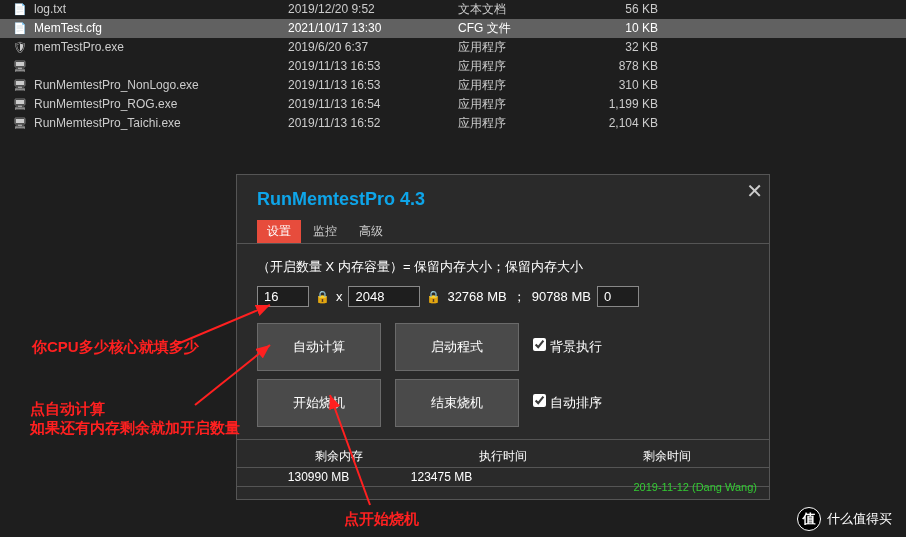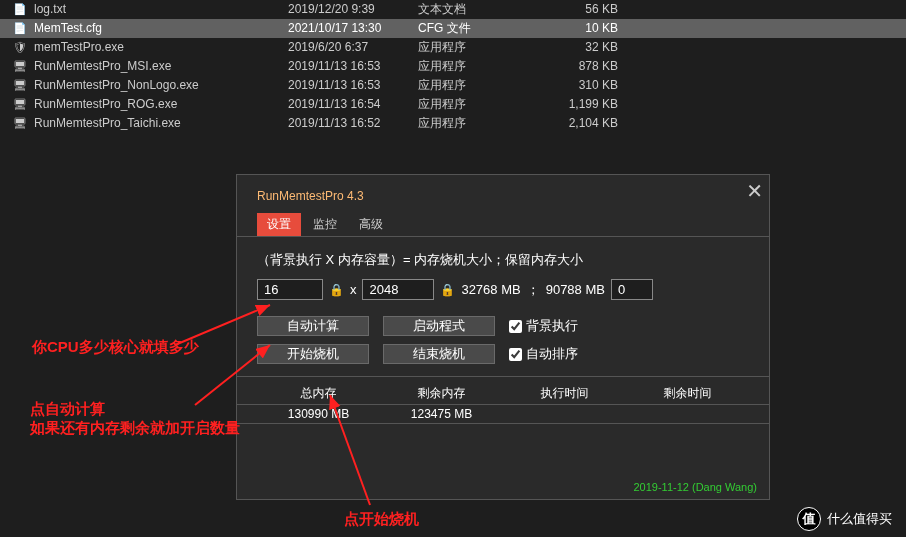--- a/index.html
+++ b/index.html
@@ -3,38 +3,38 @@
 <meta charset="utf-8">
 <style>
 * { margin: 0; padding: 0; box-sizing: border-box; font-family: "Microsoft YaHei", sans-serif; }
 body { background: #1e1e1e; width: 906px; height: 537px; overflow: hidden; position: relative; color: #ccc; font-size: 12px; }
 .file-list { width: 100%; }
 .file-row { display: flex; height: 19px; line-height: 19px; padding-left: 12px; }
 .file-row.selected { background: #616161; color: #fff; }
 .file-icon { width: 16px; height: 16px; margin-right: 6px; display: inline-flex; align-items: center; justify-content: center; font-size: 11px; }
 .col-name { width: 276px; display: flex; align-items: center; }
 .col-date { width: 130px; }
-.col-type { width: 120px; }
+.col-type { width: 120px; margin-left: 40px; }
 .col-size { width: 80px; text-align: right; }
 .dialog { position: absolute; left: 236px; top: 174px; width: 534px; height: 326px; background: #2a2a2a; border: 1px solid #555; }
 .dialog-close { position: absolute; right: 6px; top: 4px; font-size: 20px; color: #ccc; cursor: pointer; }
-.dialog-title { color: #fdba74; font-size: 12px; font-weight: normal; padding: 14px 20px 10px; }
+.dialog-title { color: #0ea5e9; font-size: 18px; font-weight: bold; padding: 14px 20px 10px; }
 .tabs { display: flex; gap: 2px; padding-left: 20px; border-bottom: 1px solid #555; }
 .tab { padding: 3px 10px; font-size: 12px; color: #ccc; cursor: pointer; }
 .tab.active { background: #e74c3c; color: #fff; }
 .formula { color: #fff; padding: 14px 20px 10px; font-size: 13px; }
 .input-row { display: flex; align-items: center; padding: 0 20px 12px; color: #fff; gap: 6px; font-size: 13px; }
 .input-box { background: #1e1e1e; border: 1px solid #888; color: #fff; padding: 2px 6px; font-size: 13px; }
-.num1 { width: 66px; }
+.num1 { width: 52px; }
 .num2 { width: 72px; }
 .num3 { width: 42px; }
 .lock { color: #ccc; font-size: 12px; }
 .btn-row { display: flex; align-items: center; padding: 4px 20px; gap: 14px; }
-.btn { background: #4a4a4a; border: 1px solid #6a6a6a; color: #fff; padding: 0 0; width: 112px; text-align: center; font-size: 13px; cursor: pointer; }
-.chk { display: flex; align-items: center; gap: 4px; color: #fff; font-size: 13px; }
+.btn { background: #4a4a4a; border: 1px solid #6a6a6a; color: #fff; padding: 14px 0; width: 124px; text-align: center; font-size: 13px; cursor: pointer; }
+.chk { display: flex; align-items: flex-start; gap: 4px; color: #fff; font-size: 13px; }
 .chk input { accent-color: #fff; }
 .stats-head { display: flex; padding: 8px 20px 2px; border-top: 1px solid #555; margin-top: 8px; color: #fff; font-size: 12px; }
 .stats-head > div, .stats-body > div { flex: 1; text-align: center; }
 .stats-body { display: flex; padding: 2px 20px; border-top: 1px solid #555; border-bottom: 1px solid #555; color: #fff; font-size: 12px; }
 .footer { position: absolute; bottom: 6px; right: 12px; color: #3c3; font-size: 11px; }
 .anno { position: absolute; color: #ff2020; font-size: 15px; font-weight: bold; pointer-events: none; }
 .anno1 { left: 32px; top: 338px; }
 .anno2 { left: 30px; top: 400px; }
 .anno3 { left: 344px; top: 510px; }
 .arrow { position: absolute; pointer-events: none; }
@@ -43,21 +43,21 @@
 </style>
 </head>
 <body>
 
 <div class="file-list" id="file-list">
     <div class="file-row">
       <div class="col-name">
         <span class="file-icon">📄</span>
         <span>log.txt</span>
       </div>
-      <div class="col-date">2019/12/20 9:39</div>
+      <div class="col-date">2019/12/20 9:52</div>
       <div class="col-type">文本文档</div>
       <div class="col-size">56 KB</div>
     </div>
     <div class="file-row selected">
       <div class="col-name">
         <span class="file-icon">📄</span>
         <span>MemTest.cfg</span>
       </div>
       <div class="col-date">2021/10/17 13:30</div>
       <div class="col-type">CFG 文件</div>
@@ -68,21 +68,20 @@
         <span class="file-icon">🛡</span>
         <span>memTestPro.exe</span>
       </div>
       <div class="col-date">2019/6/20 6:37</div>
       <div class="col-type">应用程序</div>
       <div class="col-size">32 KB</div>
     </div>
     <div class="file-row">
       <div class="col-name">
         <span class="file-icon">🖥</span>
-        <span>RunMemtestPro_MSI.exe</span>
       </div>
       <div class="col-date">2019/11/13 16:53</div>
       <div class="col-type">应用程序</div>
       <div class="col-size">878 KB</div>
     </div>
     <div class="file-row">
       <div class="col-name">
         <span class="file-icon">🖥</span>
         <span>RunMemtestPro_NonLogo.exe</span>
       </div>
@@ -111,21 +110,21 @@
   </div>
 
 <div class="dialog">
   <div class="dialog-close">✕</div>
   <div class="dialog-title">RunMemtestPro 4.3</div>
   <div class="tabs">
     <div class="tab active">设置</div>
     <div class="tab">监控</div>
     <div class="tab">高级</div>
   </div>
-  <div class="formula">（背景执行 X 内存容量）= 内存烧机大小；保留内存大小</div>
+  <div class="formula">（开启数量 X 内存容量）= 保留内存大小；保留内存大小</div>
   <div class="input-row">
     <input class="input-box num1" value="16" style="">
     <span class="lock">🔒</span>
     <span>x</span>
     <input class="input-box num2" value="2048" style="">
     <span class="lock">🔒</span>
     <span>32768 MB</span>
     <span>；</span>
     <span>90788 MB</span>
     <input class="input-box num3" value="0" style="">
@@ -140,21 +139,20 @@
   </div>
   <div class="btn-row">
     <div class="btn">开始烧机</div>
     <div class="btn">结束烧机</div>
     <label class="chk">
         <input type="checkbox" checked="" style="">
         <span>自动排序</span>
       </label>
   </div>
   <div class="stats-head">
-    <div>总内存</div>
     <div>剩余内存</div>
     <div>执行时间</div>
     <div>剩余时间</div>
   </div>
   <div class="stats-body">
     <div>130990 MB</div>
     <div>123475 MB</div>
     <div></div>
     <div></div>
   </div>

